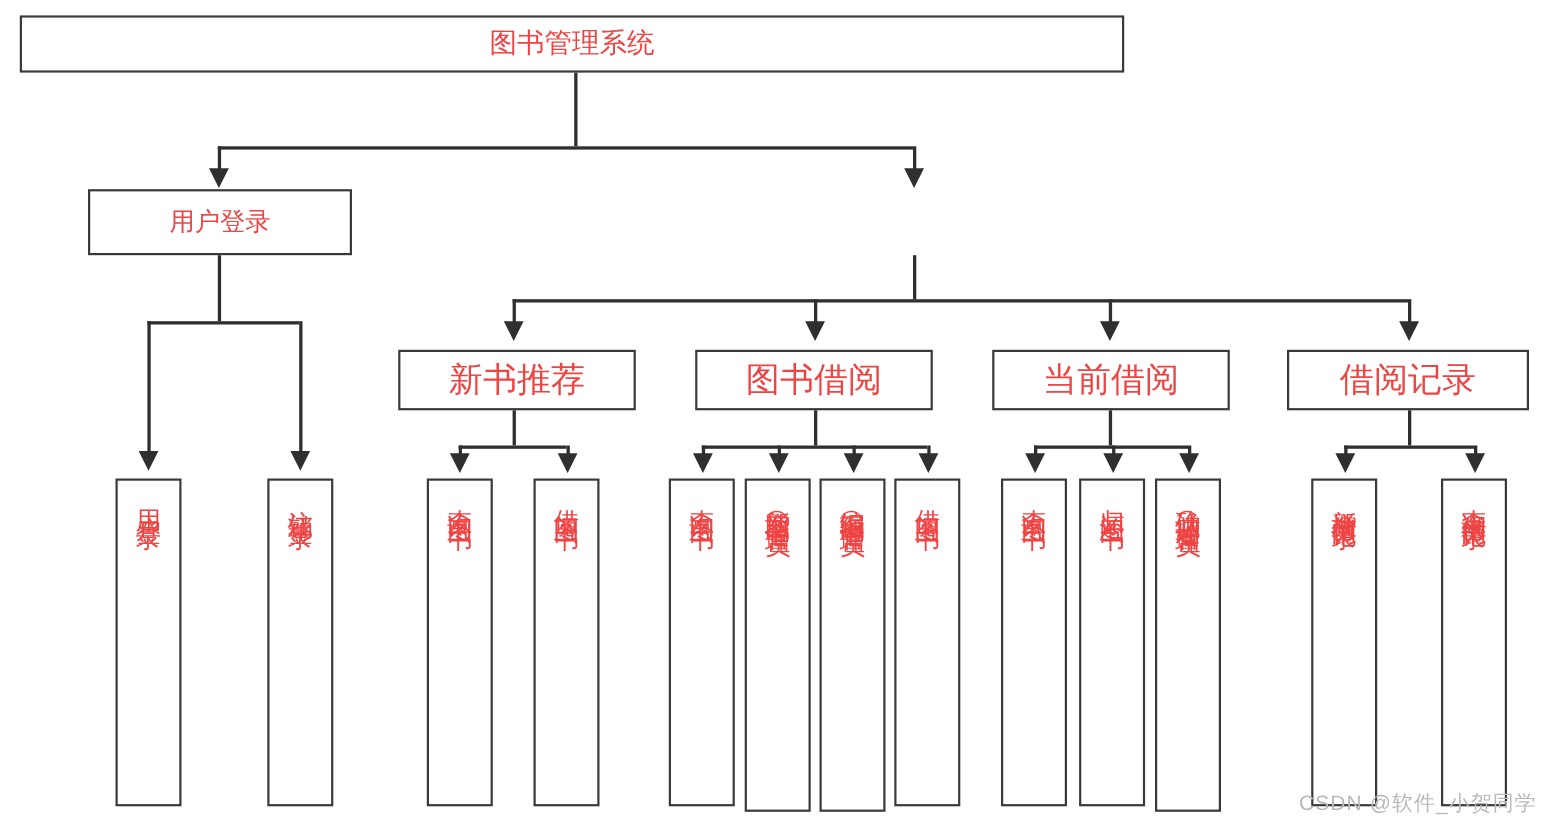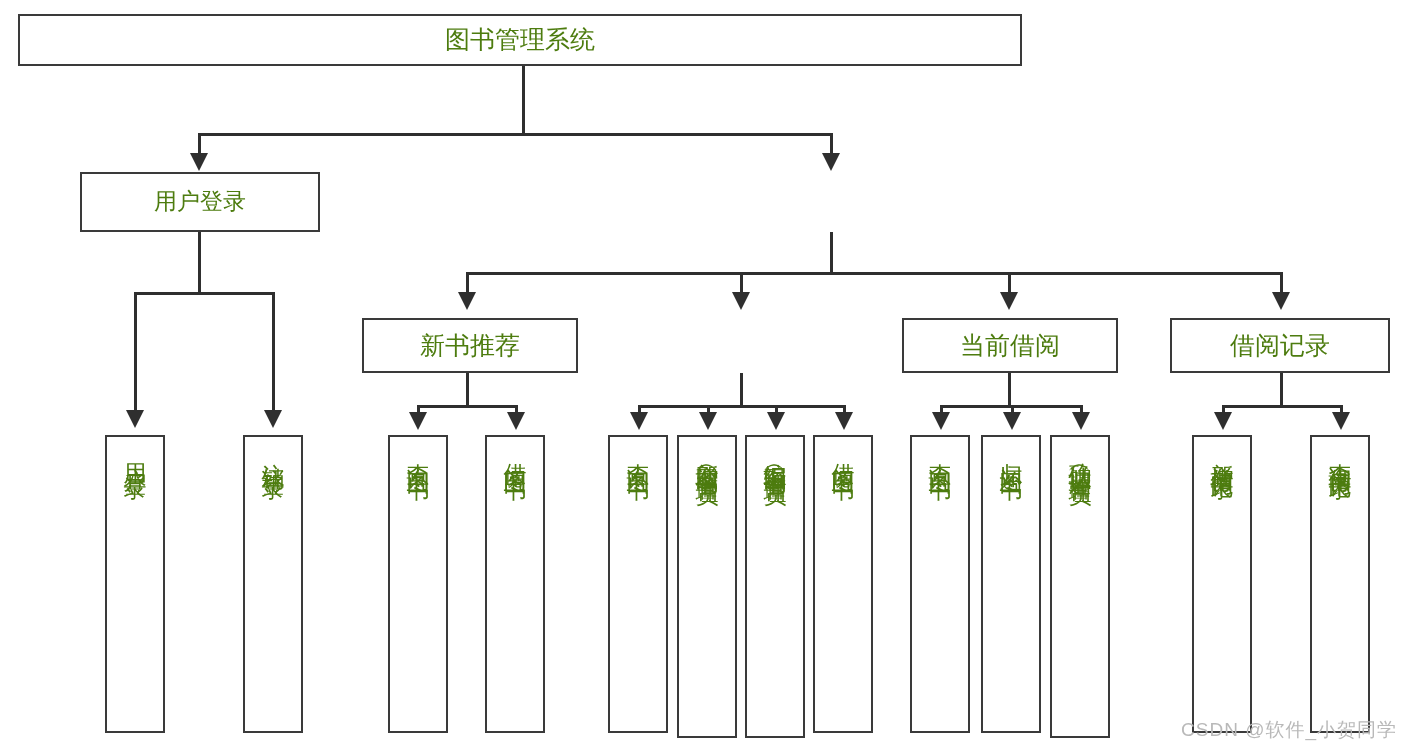--- a/index.html
+++ b/index.html
@@ -17,27 +17,27 @@
 
   
   .node{
     position:absolute;
     box-sizing:border-box;
     border:2px solid #3a3a3a;
     background:#ffffff;
     display:flex;
     align-items:center;
     justify-content:center;
-    color:#4d7c0f;
+    color:#ef4444;
     line-height:1.18;
     text-align:center;
   }
   .node.root{ font-size:25px; }
   .node.lvl2{ font-size:23px; }
-  .node.lvl3{ font-size:25px; }
+  .node.lvl3{ font-size:31px; }
 
   
   .node.leaf{
     font-size:23px;
     align-items:flex-start;
     justify-content:center;
     padding-top:8px;
   }
   .leaf .vtext{
     writing-mode:vertical-rl;
@@ -87,20 +87,23 @@
   <div class="node root" style="left:18px;top:14px;width:1004px;height:52px;">
     <span>图书管理系统</span>
   </div>
 
   <div class="node lvl2" style="left:80px;top:172px;width:240px;height:60px;">
     <span>用户登录</span>
   </div>
 
   <div class="node lvl3" style="left:362px;top:318px;width:216px;height:55px;">
     <span>新书推荐</span>
+  </div>
+  <div class="node lvl3" style="left:632px;top:318px;width:216px;height:55px;">
+    <span>图书借阅</span>
   </div>
   <div class="node lvl3" style="left:1170px;top:318px;width:220px;height:55px;">
     <span>借阅记录</span>
   </div>
   <div class="node lvl3" style="left:902px;top:318px;width:216px;height:55px;">
     <span>当前借阅</span>
   </div>
 
   <div class="node leaf" style="left:105px;top:435px;width:60px;height:298px;">
     <span class="vtext">用户登录</span>

